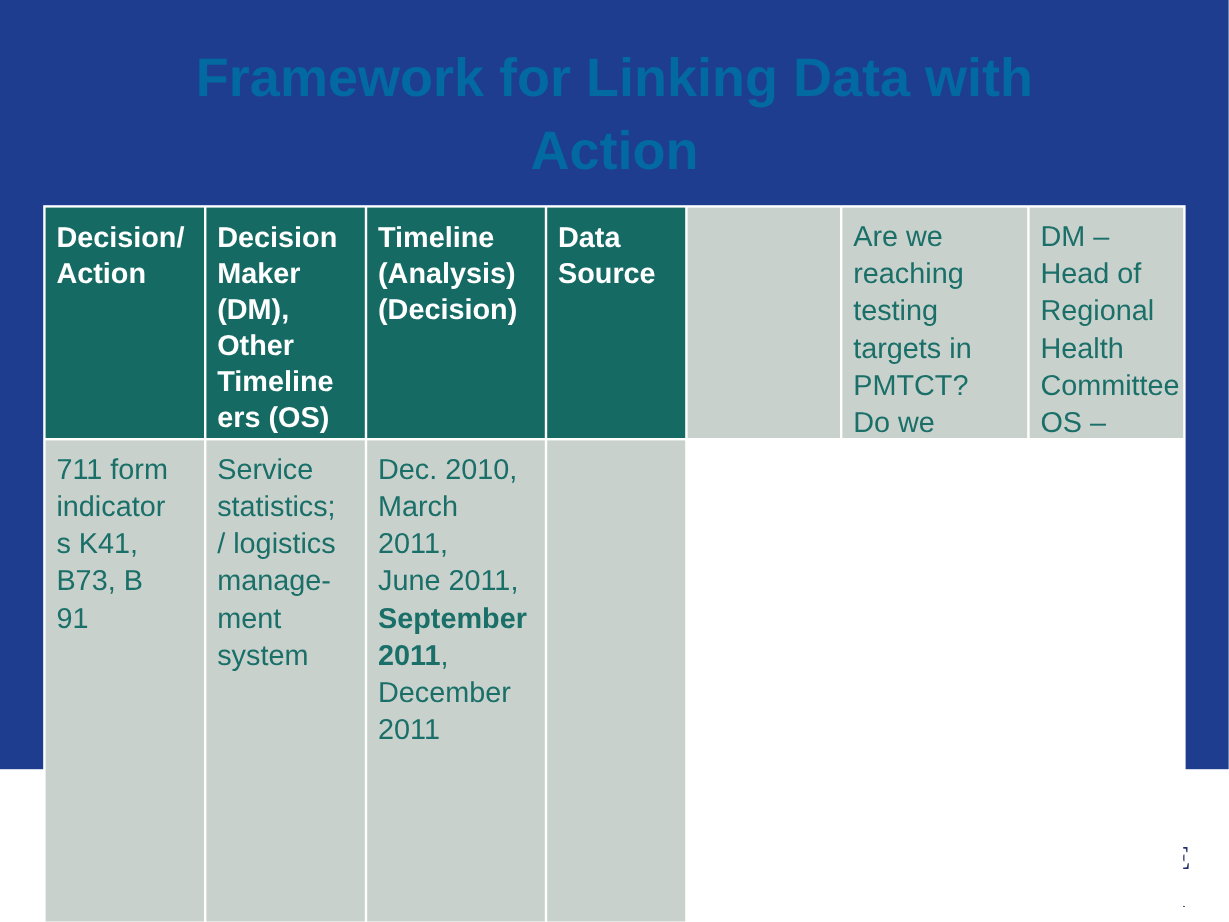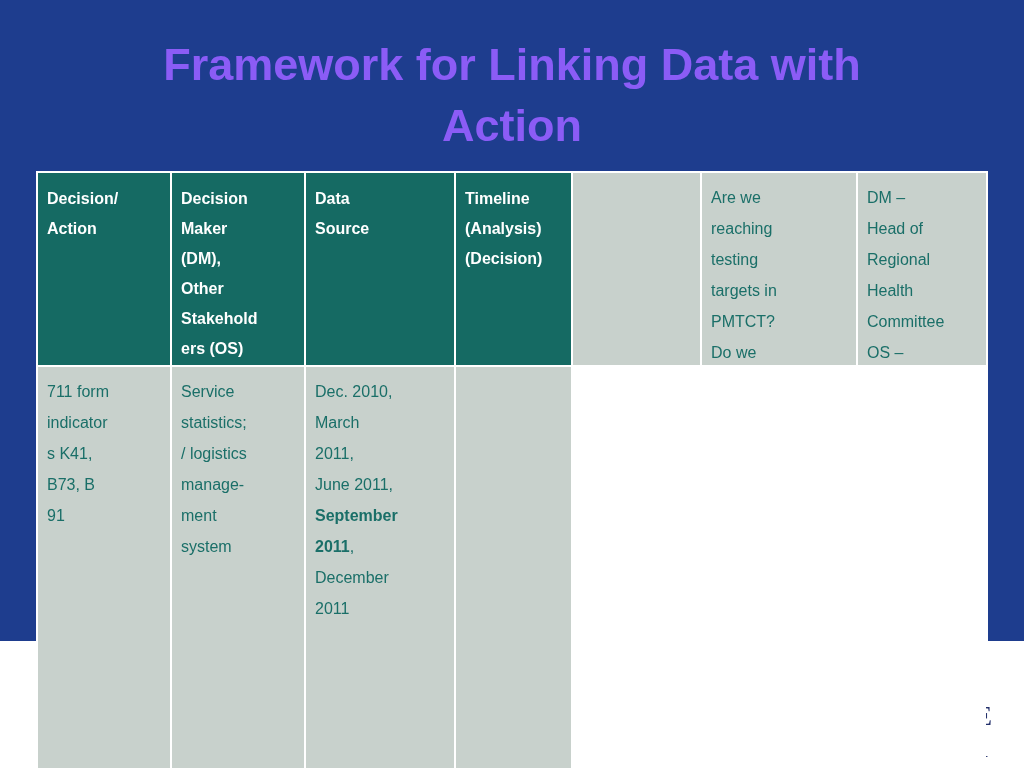--- a/index.html
+++ b/index.html
@@ -8,37 +8,37 @@
   .slide {
     position:relative; width:1024px; height:768px;
     background:#ffffff; overflow:hidden;
   }
   .blue-band {
     position:absolute; left:0; top:0; width:1024px; height:641px;
     background:#1e3d8e;
   }
   .title {
     position:absolute; left:0; top:34px; width:1024px;
-    text-align:center; color:#8b5cf6; font-weight:bold;
+    text-align:center; color:#0369a1; font-weight:bold;
     font-size:45px; line-height:61px; white-space:pre-line;
     letter-spacing:0px;
   }
 
   .ftable {
     position:absolute; left:36px; top:171px; width:952px;
     background:#ffffff; padding:2px;
     display:grid;
     grid-template-columns:132px 132px 148px 115px 127px 154px 128px;
     grid-template-rows:192px minmax(430px, auto);
     gap:2px;
     box-sizing:border-box;
   }
   .cell {
     white-space:pre-line;
-    font-size:16px;
+    font-size:24px;
     overflow:hidden;
   }
   .cell.head {
     background:#156a63; color:#ffffff; font-weight:bold;
     line-height:30px; padding:11px 6px 6px 9px;
   }
   .cell.body {
     background:#c8d1cc; color:#1a6f68;
     line-height:31px; padding:9px 4px 6px 9px;
   }
@@ -62,27 +62,27 @@
 Action</div>
 
   <div class="ftable">
 
     <div class="cell head">Decision/
 Action</div>
     <div class="cell head">Decision
 Maker
 (DM),
 Other
-Stakehold
+Timeline
 ers (OS)</div>
-    <div class="cell head">Data
-Source</div>
     <div class="cell head">Timeline
 (Analysis)
 (Decision)</div>
+    <div class="cell head">Data
+Source</div>
 
     <div class="cell body"></div>
     <div class="cell body">Are we
 reaching
 testing
 targets in
 PMTCT?
 Do we
 have
 sufficient

